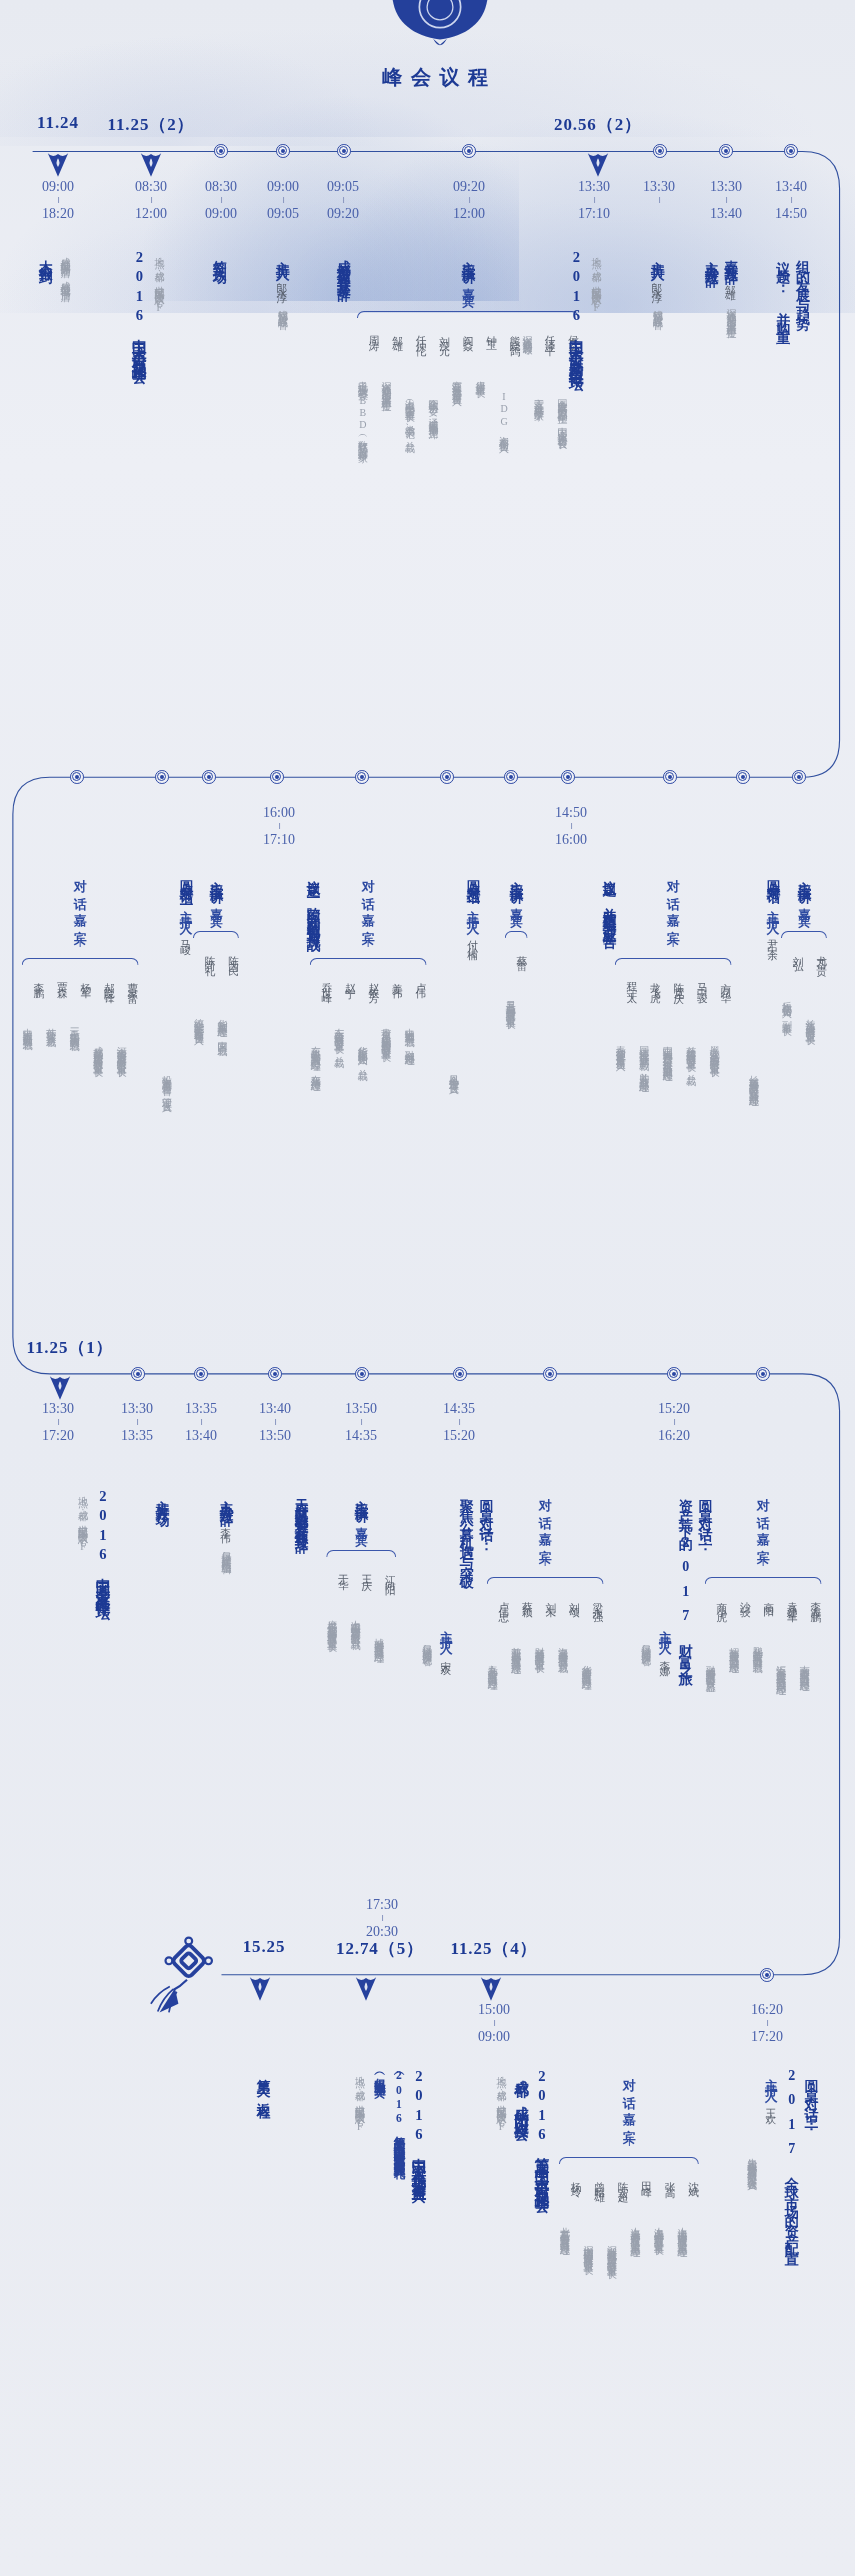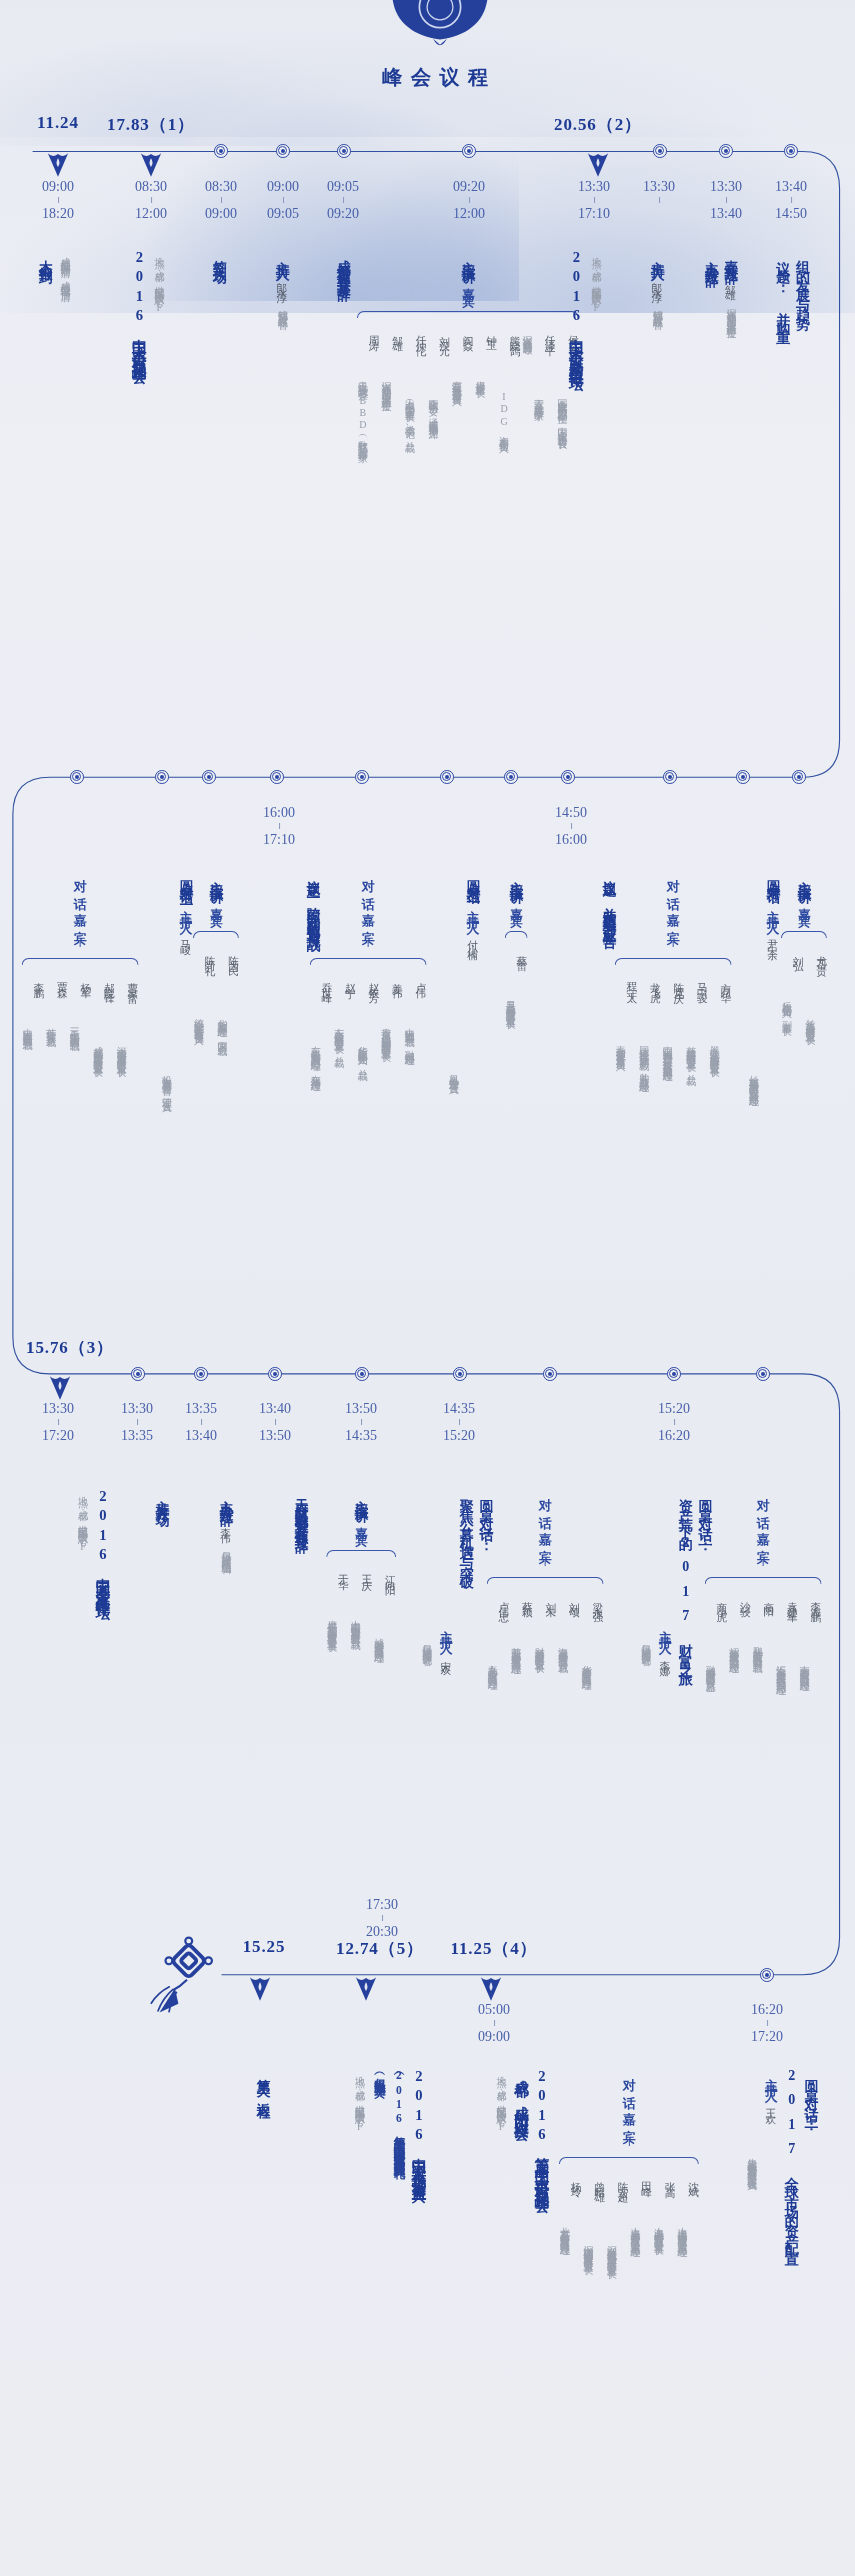--- a/index.html
+++ b/index.html
@@ -77,21 +77,21 @@
       <circle cx="75" cy="8" r="15" fill="none" stroke="#cdd6ee" stroke-width="1.5"></circle>
       <path d="M67 45 Q75 60 83 45 L75 52 Z" fill="#24409b"></path>
     </svg>
   </div>
 
   <h1 class="page-title">峰会议程</h1>
 
   <div id="sections">
       <div>
         <div class="date" style="left: 58px; top: 113px;">11.24</div>
-        <div class="date" style="left: 151px; top: 113px;">17.83（1）</div>
+        <div class="date" style="left: 151px; top: 113px;">11.25（2）</div>
         <div class="date" style="left: 598px; top: 113px;">20.56（2）</div>
         <span class="node" style="left: 214px; top: 144px;"></span>
         <span class="node" style="left: 276px; top: 144px;"></span>
         <span class="node" style="left: 337px; top: 144px;"></span>
         <span class="node" style="left: 462px; top: 144px;"></span>
         <span class="node" style="left: 653px; top: 144px;"></span>
         <span class="node" style="left: 719px; top: 144px;"></span>
         <span class="node" style="left: 784px; top: 144px;"></span>
         <span class="pend" style="left: 58px; top: 152px;"><svg width="22" height="26" viewBox="0 0 26 30">
             <path d="M1 1 Q6.5 7 13 2 Q19.5 7 25 1 L13 29 Z" fill="#26419d"></path>
@@ -408,21 +408,21 @@
               <div class="vl ds" style="margin-top: 46px;">苏宁环球资本总裁</div>
             </div>
             <div class="guest">
               <div class="vl nm">李鹏</div>
               <div class="vl ds" style="margin-top: 46px;">中植资本高级助理总裁</div>
             </div>
           </div>
         </div>
       </div>
       <div>
-        <div class="date" style="left: 70px; top: 1336px;">15.76（3）</div>
+        <div class="date" style="left: 70px; top: 1336px;">11.25（1）</div>
         <span class="node" style="left: 131px; top: 1367px;"></span>
         <span class="node" style="left: 194px; top: 1367px;"></span>
         <span class="node" style="left: 268px; top: 1367px;"></span>
         <span class="node" style="left: 355px; top: 1367px;"></span>
         <span class="node" style="left: 453px; top: 1367px;"></span>
         <span class="node" style="left: 543px; top: 1367px;"></span>
         <span class="node" style="left: 667px; top: 1367px;"></span>
         <span class="node" style="left: 756px; top: 1367px;"></span>
         <span class="pend" style="left: 60px; top: 1375px;"><svg width="22" height="26" viewBox="0 0 26 30">
             <path d="M1 1 Q6.5 7 13 2 Q19.5 7 25 1 L13 29 Z" fill="#26419d"></path>
@@ -624,21 +624,21 @@
               <div class="vl nm">曾昭雄</div>
               <div class="vl ds" style="margin-top: 64px;">深圳市明曜投资管理有限公司董事长</div>
             </div>
             <div class="guest">
               <div class="vl nm">杨玲</div>
               <div class="vl ds" style="margin-top: 46px;">北京市星石投资管理有限公司总经理</div>
             </div>
           </div>
         </div>
         <div class="time" style="left: 494px; top: 2002px;">
-          <div>05:00</div>
+          <div>15:00</div>
           <div class="tick"></div>
           <div>09:00</div>
         </div>
         <div class="block rl" style="top: 2068px; right: 330px;">
           <div class="vl"><span class="seg h1">2016第五届中国上市公司领袖峰会</span></div>
           <div class="vl"><span class="seg h1">成都·成华闭门对接会</span></div>
           <div class="vl"><span class="seg ds">地点：成都·世纪城国际会议中心5F</span></div>
         </div>
         <div class="time" style="left: 382px; top: 1897px;">
           <div>17:30</div>

